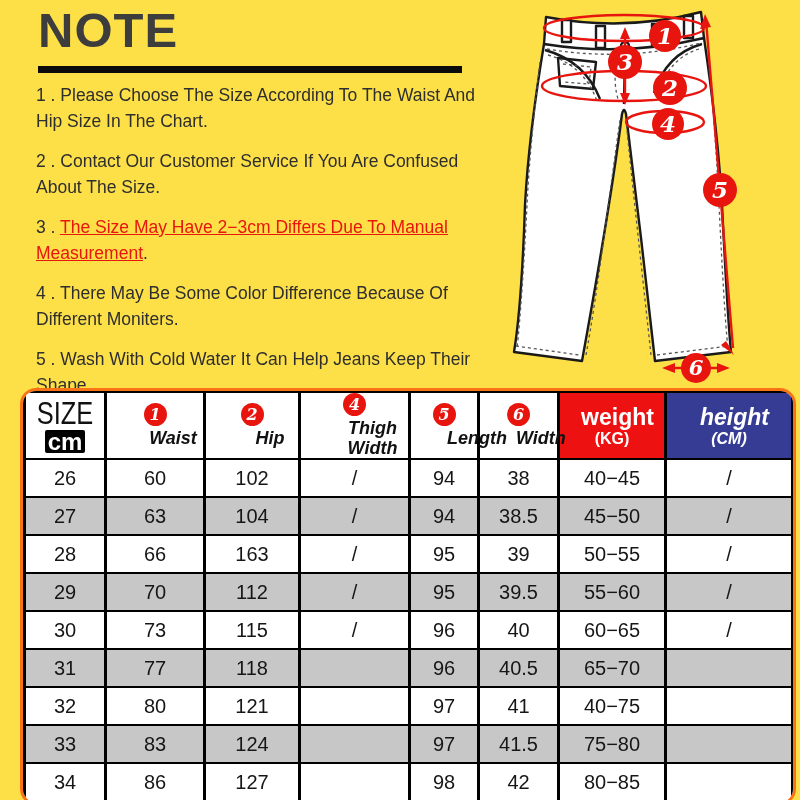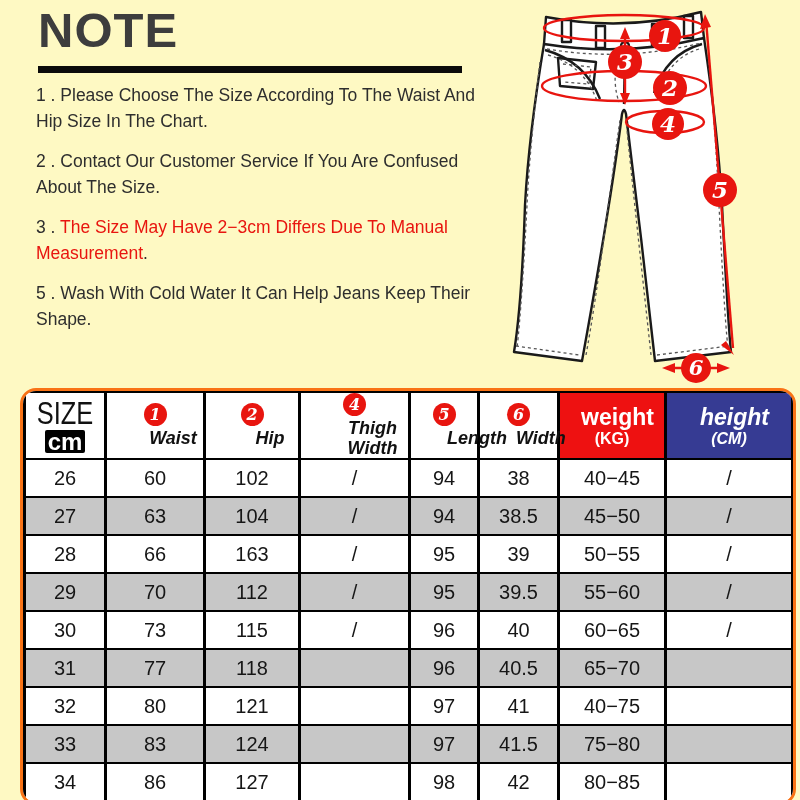--- a/index.html
+++ b/index.html
@@ -1,27 +1,27 @@
 <!DOCTYPE html>
 <html><head>
 <meta charset="utf-8">
 <style>
   html,body{margin:0;padding:0;background:#fff;}
-  .page{position:relative;width:800px;height:800px;background:#fef9c3;overflow:hidden;
+  .page{position:relative;width:800px;height:800px;background:#fde047;overflow:hidden;
         font-family:"Liberation Sans",sans-serif;color:#222;}
 
   
   .note-title{position:absolute;left:38px;top:2px;font-size:49px;font-weight:bold;
               color:#3d3d3d;letter-spacing:1px;}
   .title-rule{position:absolute;left:38px;top:66px;width:424px;height:7px;background:#0b0b0b;}
 
   
   .notes{position:absolute;left:36px;top:82px;width:440px;}
   .notes p{margin:0 0 14px 0;font-size:17.5px;line-height:26px;color:#2e2e2e;}
-  .notes .seg-red{color:#e8150f;}
+  .notes .seg-red{color:#e8150f;text-decoration:underline;}
   .notes .seg-black{color:#2e2e2e;}
 
   
   .diagram{position:absolute;left:468px;top:0px;width:332px;height:392px;}
   .callout-num{font-family:"DejaVu Serif",serif;font-style:italic;font-weight:bold;
                fill:#fff;}
 
   
   .table-wrap{position:absolute;left:20px;top:388px;width:770px;border:3px solid #f97316;
               border-radius:16px;overflow:hidden;background:#fff;}
@@ -51,20 +51,21 @@
 
 <div class="page">
 
   <div class="note-title">NOTE</div>
   <div class="title-rule"></div>
 
   <div class="notes" id="notes">
       <p><span class="seg-black">1 . Please Choose The Size According To The Waist And Hip Size In The Chart.</span></p>
       <p><span class="seg-black">2 . Contact Our Customer Service If You Are Confused About The Size.</span></p>
       <p><span class="seg-black">3 . </span><span class="seg-red">The Size May Have 2−3cm Differs Due To Manual Measurement</span><span class="seg-black">.</span></p>
+      <p><span class="seg-black">4 . There May Be Some Color Difference Because Of Different Moniters.</span></p>
       <p><span class="seg-black">5 . Wash With Cold Water It Can Help Jeans Keep Their Shape.</span></p>
     </div>
 
   <svg class="diagram" viewBox="0 0 332 392" xmlns="http://www.w3.org/2000/svg">
 
     <g stroke="#1a1a1a" stroke-width="2.4" fill="#ffffff" stroke-linejoin="round">
       <path d="M76,44 L236,38 C244,92 251,150 254,205 C257,265 260,322 263,352 L187,361
                C180,295 166,178 158,114 Q156,106 154,114 C146,178 126,295 114,361
                L46,352 C51,322 55,265 57,205 C60,150 68,92 76,44 Z"></path>
       <path d="M78,17 Q157,32 233,12 L236,38 Q157,57 76,44 Z"></path>

